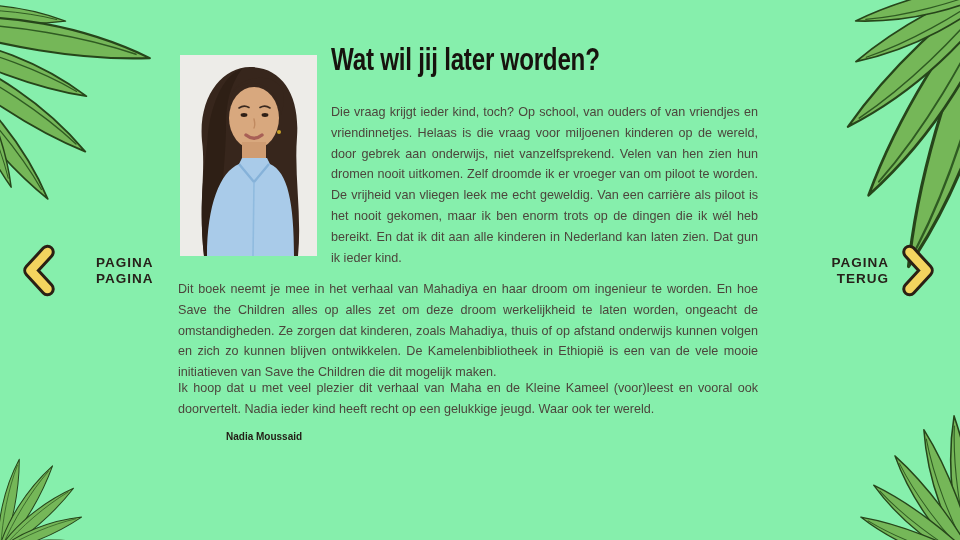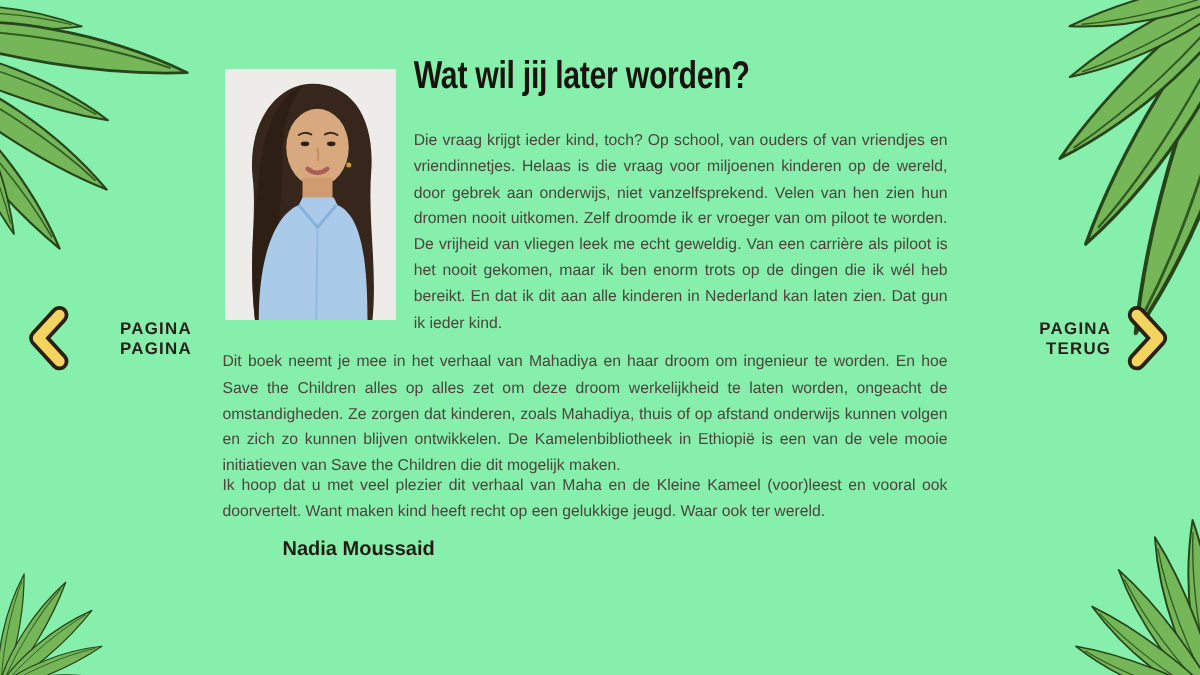--- a/index.html
+++ b/index.html
@@ -17,21 +17,21 @@
 
   h1.page-title { position:absolute; left:331px; top:42px; margin:0; font-size:31px; color:#17130e; }
   h1.page-title span { display:inline-block; transform:scaleX(0.78); transform-origin:0 50%;
     font-weight:700; letter-spacing:-0.3px; white-space:nowrap; }
 
   .para { position:absolute; margin:0; color:#4c453c; font-size:12.6px; line-height:20.8px; text-align:justify; }
   .para1 { left:331px; top:102px;  width:427px; }
   .para2 { left:178px; top:279px; width:580px; }
   .para3 { left:178px; top:378px; width:580px; }
 
-  .author-name { position:absolute; left:178px; top:431px; font-size:16px; font-weight:700; color:#221c15;padding-left:48px; }
+  .author-name { position:absolute; left:178px; top:431px; font-size:10px; font-weight:700; color:#221c15;padding-left:48px; }
   .author-role { position:absolute; left:178px; top:452px; font-size:12.8px; color:#4c453c; }
 
   .nav { position:absolute; display:flex; align-items:center; gap:11px; cursor:pointer; }
   .nav-left  { left:20px;  top:244px; }
   .nav-right { right:23px; top:244px; }
   .nav svg { display:block; }
   .nav-label { font-size:13.5px; font-weight:700; letter-spacing:1px; color:#27211a; line-height:1.15;margin-left:28px; }
   .nav-right .nav-label { text-align:right; }
   .chev-outline { fill:none; stroke:#2a2014; stroke-width:14.5; stroke-linecap:round; stroke-linejoin:round; }
   .chev-fill    { fill:none; stroke:#f3d45f; stroke-width:8.5;  stroke-linecap:round; stroke-linejoin:round; }
@@ -174,21 +174,21 @@
       <path d="M27,201 C27,150 40,117 59,109 L62,103 h25 l3,6 C108,117 114,148 114,201 Z" fill="#a9cbe9"></path>
       <path d="M59,109 L74,127 L89,109" fill="none" stroke="#86b2d9" stroke-width="2.4" stroke-linejoin="round"></path>
       <path d="M74,127 L73,201" stroke="#90bbdf" stroke-width="1.6"></path>
     </svg>
   </div>
 
   <h1 class="page-title"><span>Wat wil jij later worden?</span></h1>
 
   <p class="para para1">Die vraag krijgt ieder kind, toch? Op school, van ouders of van vriendjes en vriendinnetjes. Helaas is die vraag voor miljoenen kinderen op de wereld, door gebrek aan onderwijs, niet vanzelfsprekend. Velen van hen zien hun dromen nooit uitkomen. Zelf droomde ik er vroeger van om piloot te worden. De vrijheid van vliegen leek me echt geweldig. Van een carrière als piloot is het nooit gekomen, maar ik ben enorm trots op de dingen die ik wél heb bereikt. En dat ik dit aan alle kinderen in Nederland kan laten zien. Dat gun ik ieder kind.</p>
   <p class="para para2">Dit boek neemt je mee in het verhaal van Mahadiya en haar droom om ingenieur te worden. En hoe Save the Children alles op alles zet om deze droom werkelijkheid te laten worden, ongeacht de omstandigheden. Ze zorgen dat kinderen, zoals Mahadiya, thuis of op afstand onderwijs kunnen volgen en zich zo kunnen blijven ontwikkelen. De Kamelenbibliotheek in Ethiopië is een van de vele mooie initiatieven van Save the Children die dit mogelijk maken.</p>
-  <p class="para para3">Ik hoop dat u met veel plezier dit verhaal van Maha en de Kleine Kameel (voor)leest en vooral ook doorvertelt. Want maken kind heeft recht op een gelukkige jeugd. Waar ook ter wereld.</p>
+  <p class="para para3">Ik hoop dat u met veel plezier dit verhaal van Maha en de Kleine Kameel (voor)leest en vooral ook doorvertelt. Nadia ieder kind heeft recht op een gelukkige jeugd. Waar ook ter wereld.</p>
 
   <div class="author-name">Nadia Moussaid</div>
 
   <div class="nav nav-left">
     <svg width="37" height="53" viewBox="0 0 37 53">
       <path class="chev-outline" d="M27.5,8 L10.5,26.5 L27.5,45"></path>
       <path class="chev-fill" d="M27.5,8 L10.5,26.5 L27.5,45"></path>
     </svg>
     <div class="nav-label">
       <div>PAGINA</div>

